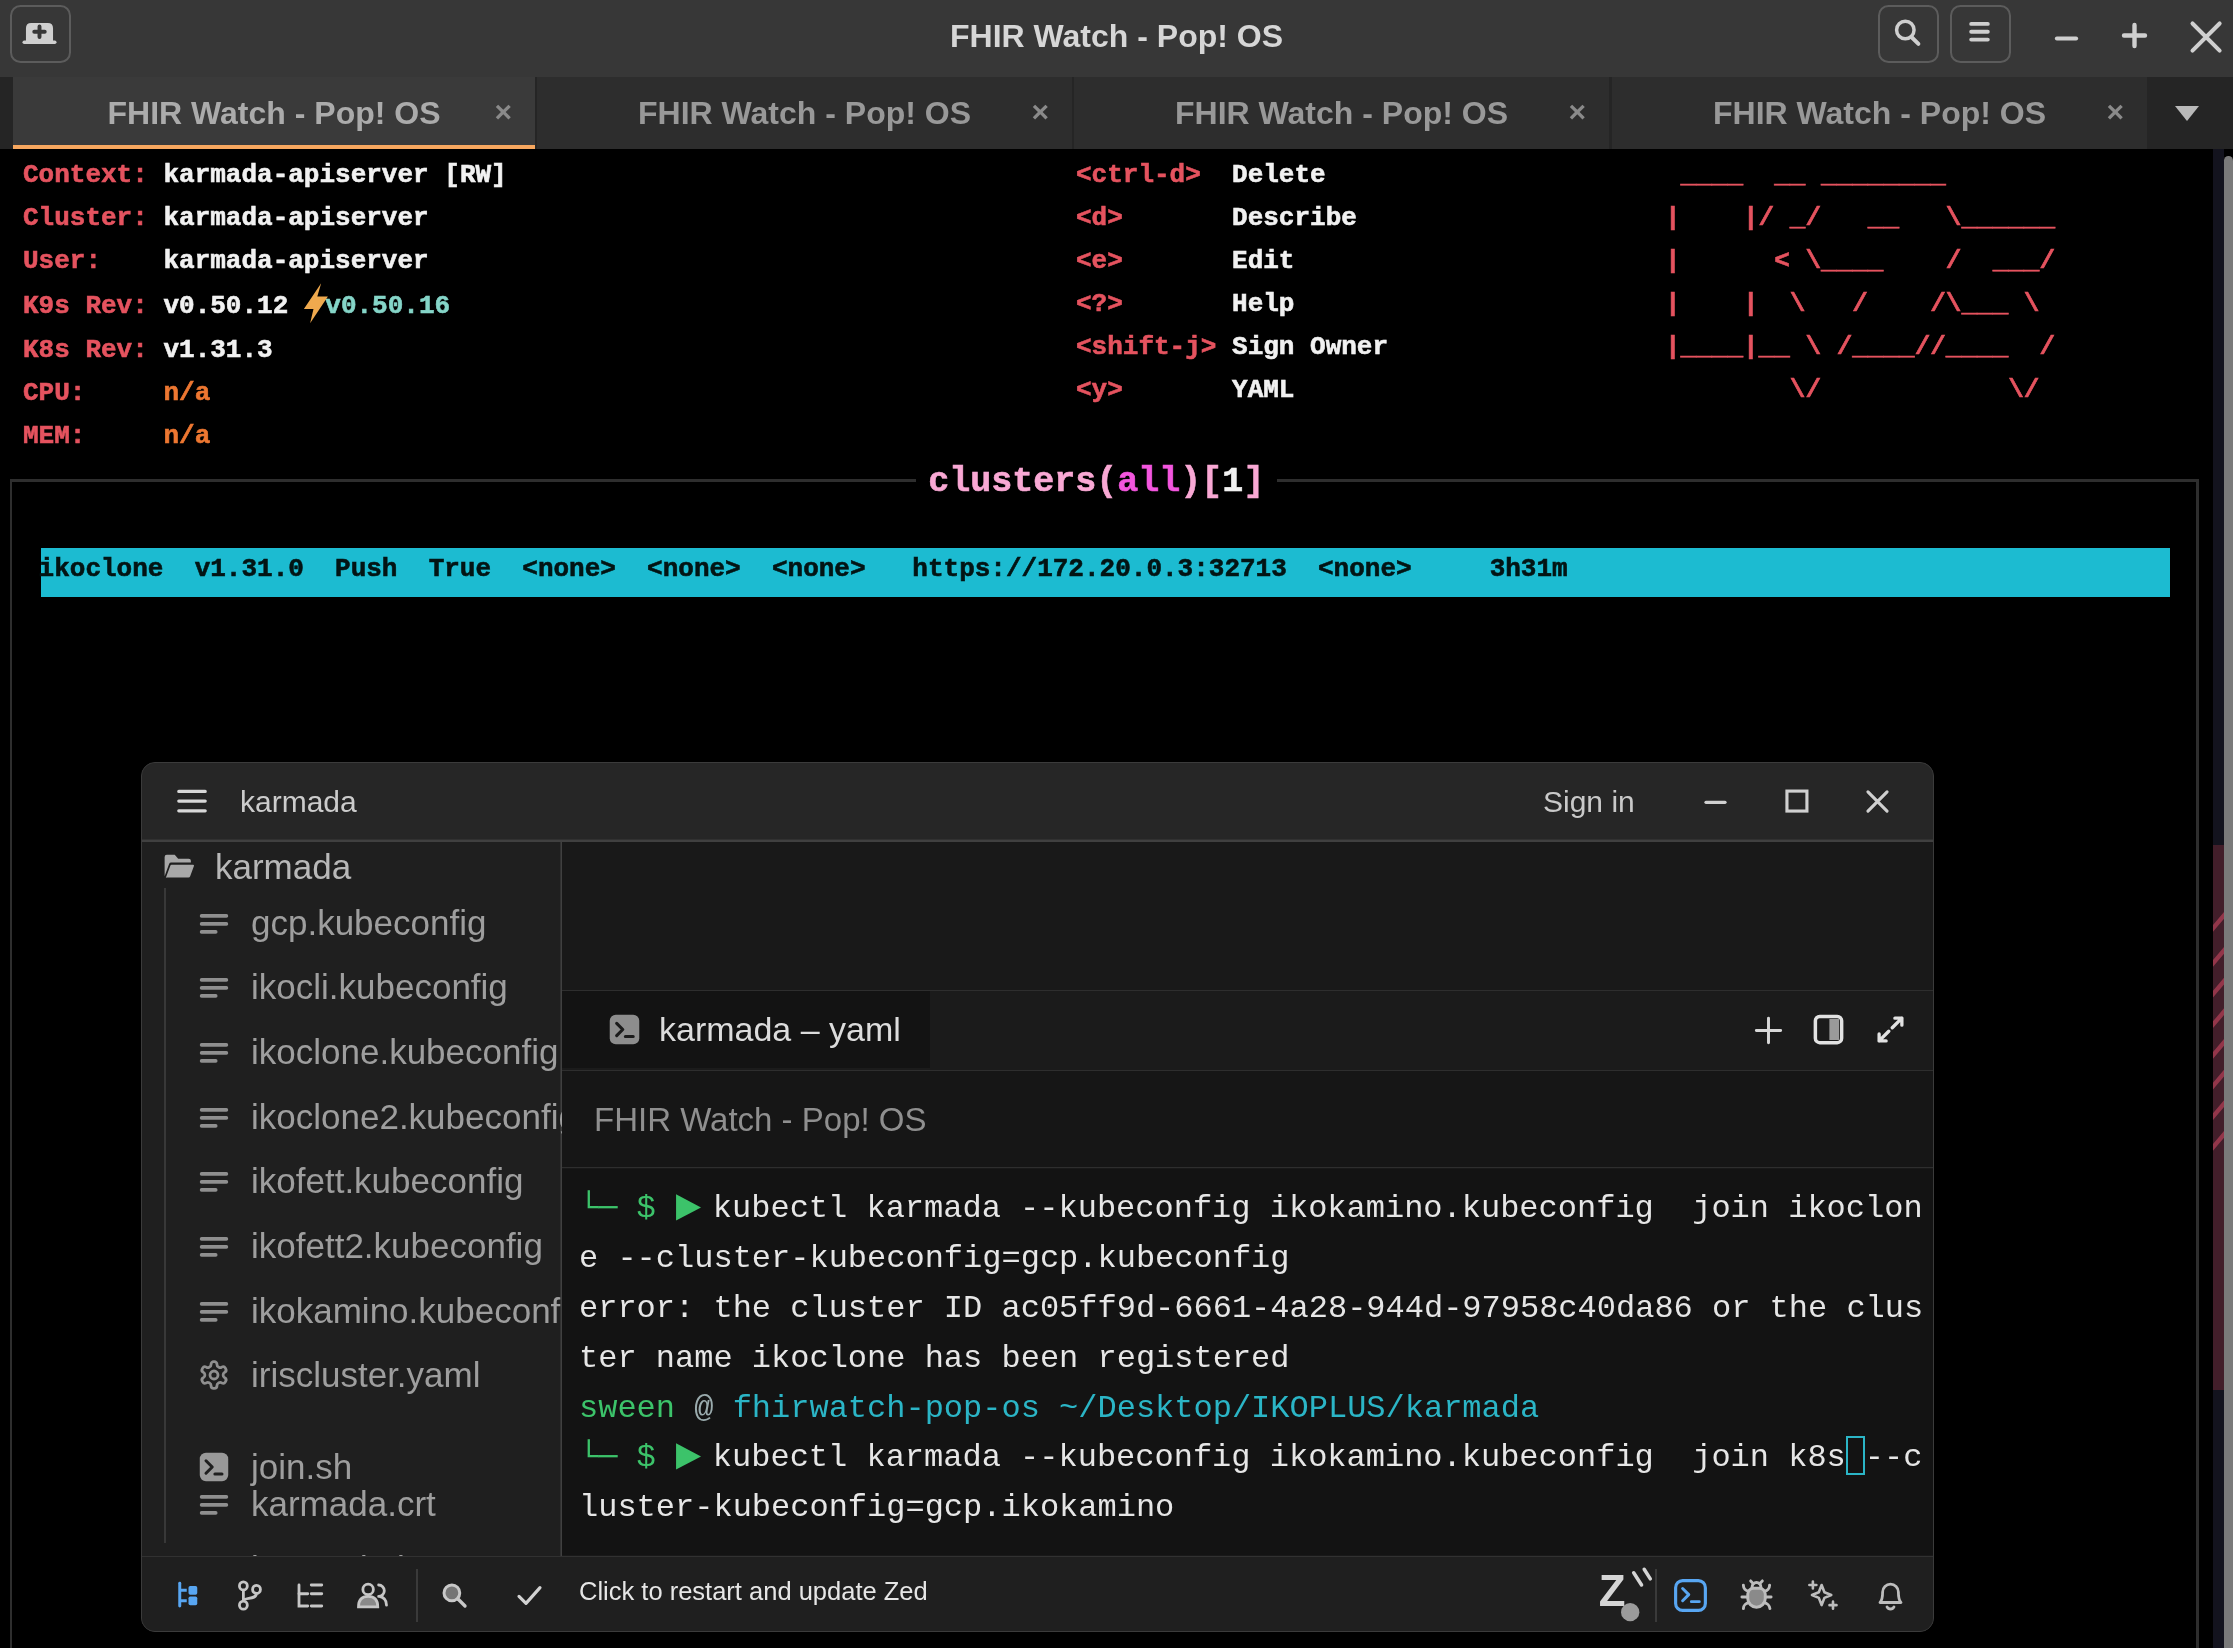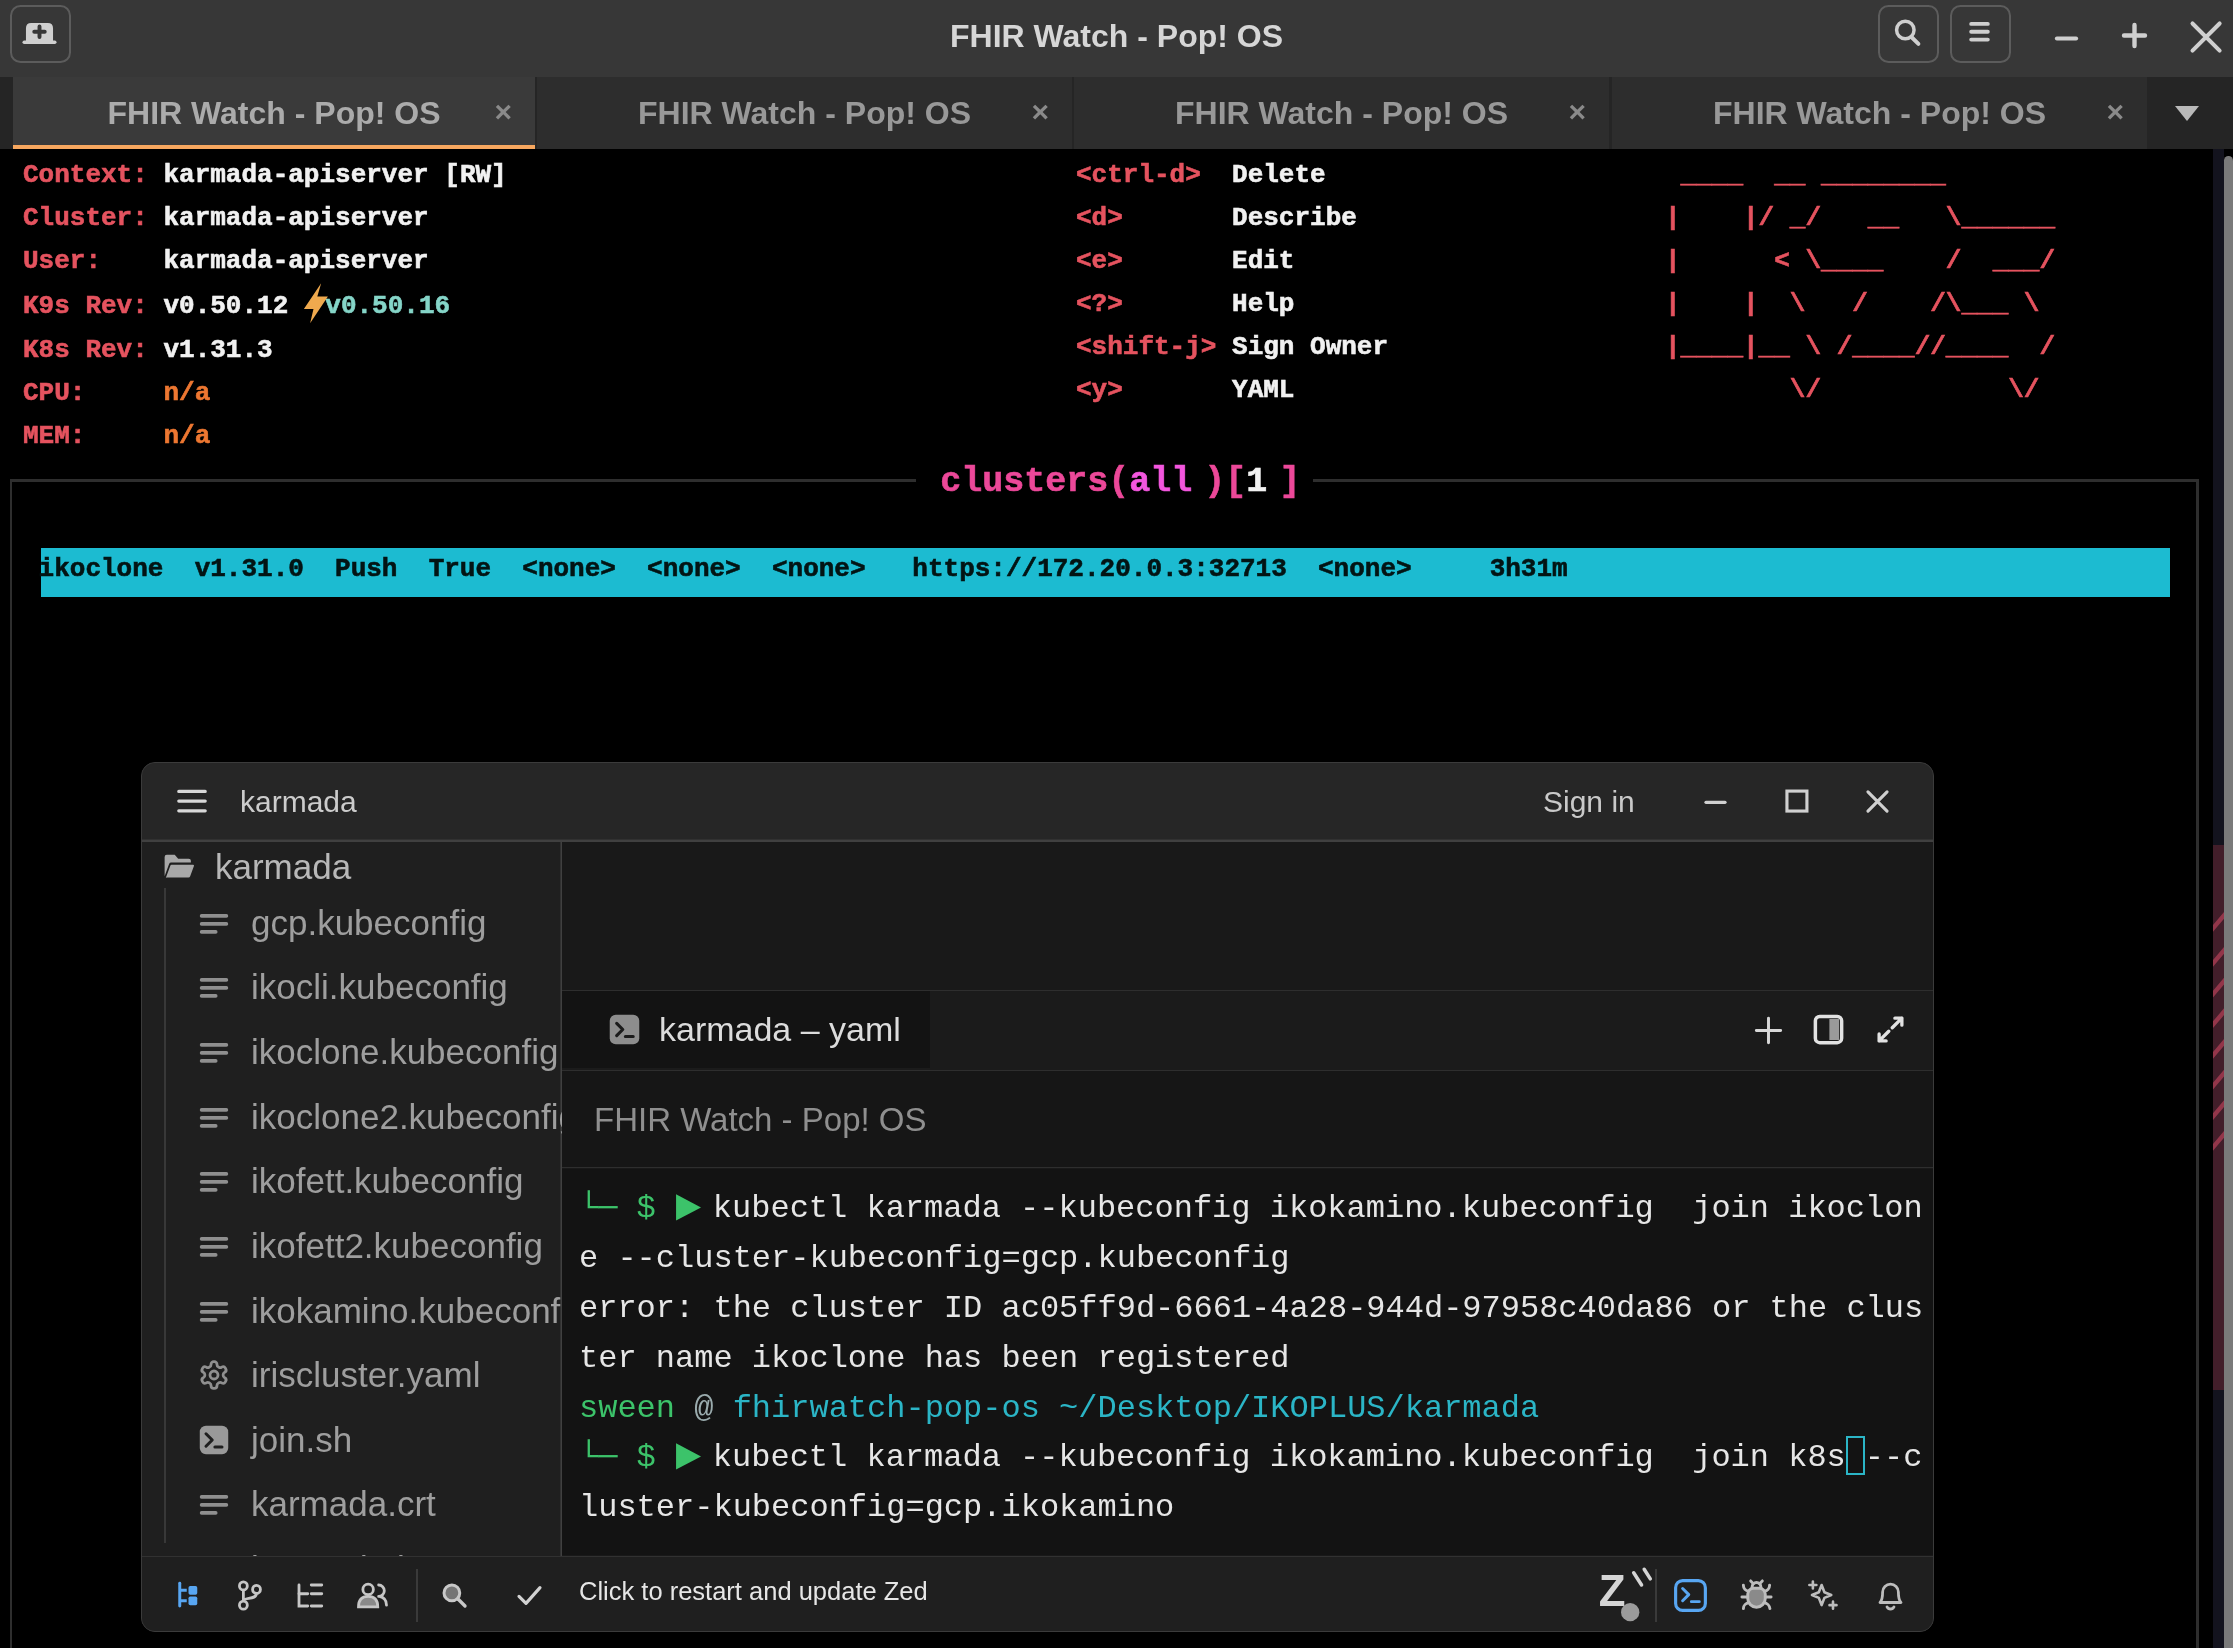--- a/index.html
+++ b/index.html
@@ -19,21 +19,21 @@
   #tab2 { left:537px; width:535px; }
   #tab3 { left:1074px; width:535px; }
   #tab4 { left:1612px; width:535px; }
   #orange { position:absolute; left:13px; top:68px; width:522px; height:6.1px; background:#f7a75f; }
   .caret { position:absolute; width:0; height:0; border-left:12.3px solid transparent; border-right:12.3px solid transparent; border-top:15px solid #b9b9b9; }
   
   #term { position:absolute; left:0; top:149px; width:2233px; height:1499px; background:#000; }
   pre, .mono { font-family:"Liberation Mono", monospace; }
   .k9s { position:absolute; font-size:26px; line-height:43px; font-weight:bold; color:#f4f4f4; white-space:pre; -webkit-text-stroke:0.6px currentColor; }
   .red { color:#e5535f; } .wht { color:#f1f1f1; } .teal { color:#85d5c8; }
-  .org { color:#ed7731; } .cyn { color:#ec4899;margin-left:12px; } .mag { color:#f356de; }
+  .org { color:#ed7731; } .cyn { color:#f9a8d4; } .mag { color:#f356de; }
   
   #tbox-top { position:absolute; left:9.7px; top:330px; width:2189px; height:2.6px; background:#2e2e2e; }
   #tbox-l { position:absolute; left:9.7px; top:330px; width:2.6px; height:1169px; background:#2e2e2e; }
   #tbox-r { position:absolute; left:2196px; top:330px; width:2.6px; height:1169px; background:#2e2e2e; }
   #tbl-title { position:absolute; left:916px; top:312px; background:#000; padding:0 12.3px; font-family:"Liberation Mono",monospace; font-size:35px; font-weight:bold; line-height:43px; white-space:pre; -webkit-text-stroke:0.6px currentColor; }
   #selrow { position:absolute; left:41px; top:399px; width:2129px; height:49px; background:#1cbbd1; }
   
   #rstrip-navy { position:absolute; left:2213px; top:149px; width:11.4px; height:1499px; background:#13131e; }
   #rstrip-mar { position:absolute; left:2213px; top:845px; width:11.4px; height:545px; background:#421e2a; }
   #scrollbar { position:absolute; left:2224px; top:156px; width:8.8px; height:1492px; background:#7a7a7a; border-radius:4.4px 4.4px 0 0; }
@@ -234,21 +234,21 @@
         </svg>
         <div class="nm">ikokamino.kubeconfig</div>
       </div>
       <div class="zrow" style="top:500px;">
         <svg class="fic" viewBox="0 0 24 24">
           <path fill="none" stroke="#8f8f8f" stroke-width="2.1" stroke-linejoin="round" d="M12.22 2h-.44a2 2 0 0 0-2 2v.18a2 2 0 0 1-1 1.73l-.43.25a2 2 0 0 1-2 0l-.15-.08a2 2 0 0 0-2.73.73l-.22.38a2 2 0 0 0 .73 2.73l.15.1a2 2 0 0 1 1 1.72v.51a2 2 0 0 1-1 1.74l-.15.09a2 2 0 0 0-.73 2.73l.22.38a2 2 0 0 0 2.73.73l.15-.08a2 2 0 0 1 2 0l.43.25a2 2 0 0 1 1 1.73V20a2 2 0 0 0 2 2h.44a2 2 0 0 0 2-2v-.18a2 2 0 0 1 1-1.73l.43-.25a2 2 0 0 1 2 0l.15.08a2 2 0 0 0 2.73-.73l.22-.39a2 2 0 0 0-.73-2.73l-.15-.08a2 2 0 0 1-1-1.74v-.5a2 2 0 0 1 1-1.74l.15-.09a2 2 0 0 0 .73-2.73l-.22-.38a2 2 0 0 0-2.73-.73l-.15.08a2 2 0 0 1-2 0l-.43-.25a2 2 0 0 1-1-1.73V4a2 2 0 0 0-2-2z"></path>
           <circle cx="12" cy="12" r="3" fill="none" stroke="#8f8f8f" stroke-width="2.1"></circle>
         </svg>
         <div class="nm">iriscluster.yaml</div>
       </div>
-      <div class="zrow" style="top:565px;">
+      <div class="zrow" style="top:592px;">
         <svg class="fic" viewBox="0 0 36 36">
           <rect x="2" y="2" width="32" height="32" rx="7" fill="#999"></rect>
           <path d="M9 11 l7 7 -7 7 M19 26 h8" stroke="#1f1f1f" stroke-width="3.4" fill="none" stroke-linecap="round" stroke-linejoin="round"></path>
         </svg>
         <div class="nm">join.sh</div>
       </div>
       <div class="zrow" style="top:629px;">
         <svg class="fic" viewBox="0 0 36 36">
           <g stroke="#8f8f8f" stroke-width="4" stroke-linecap="round">
             <path d="M4 10 h28 M4 19 h28 M4 28 h16"></path>

